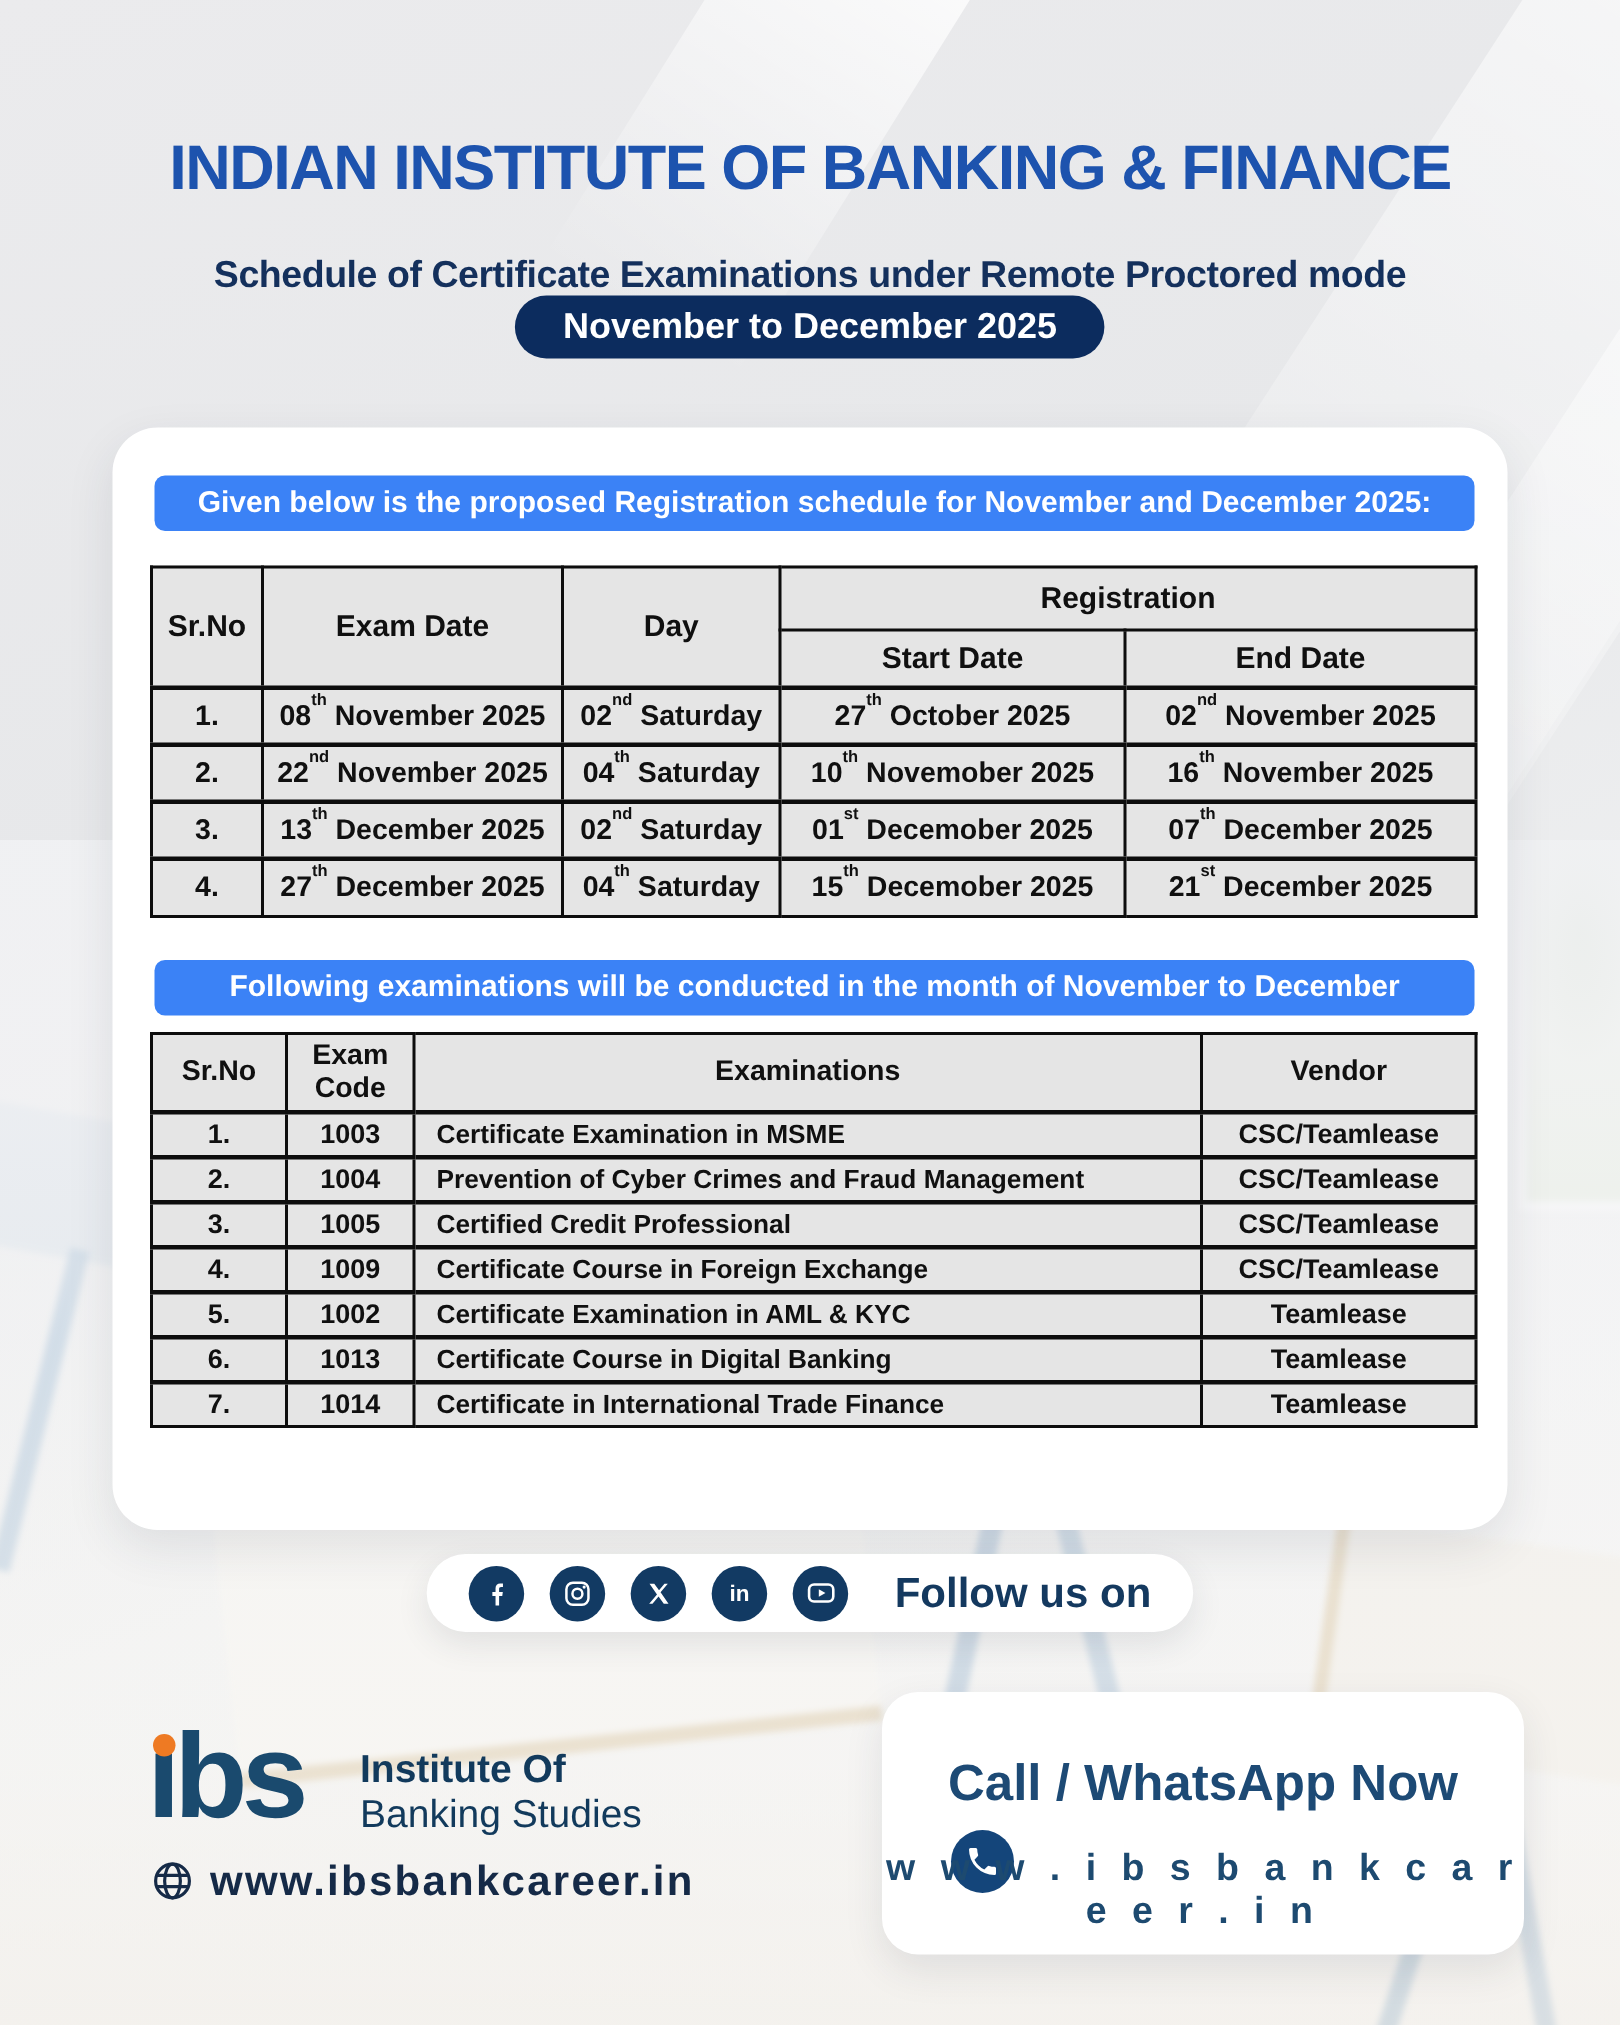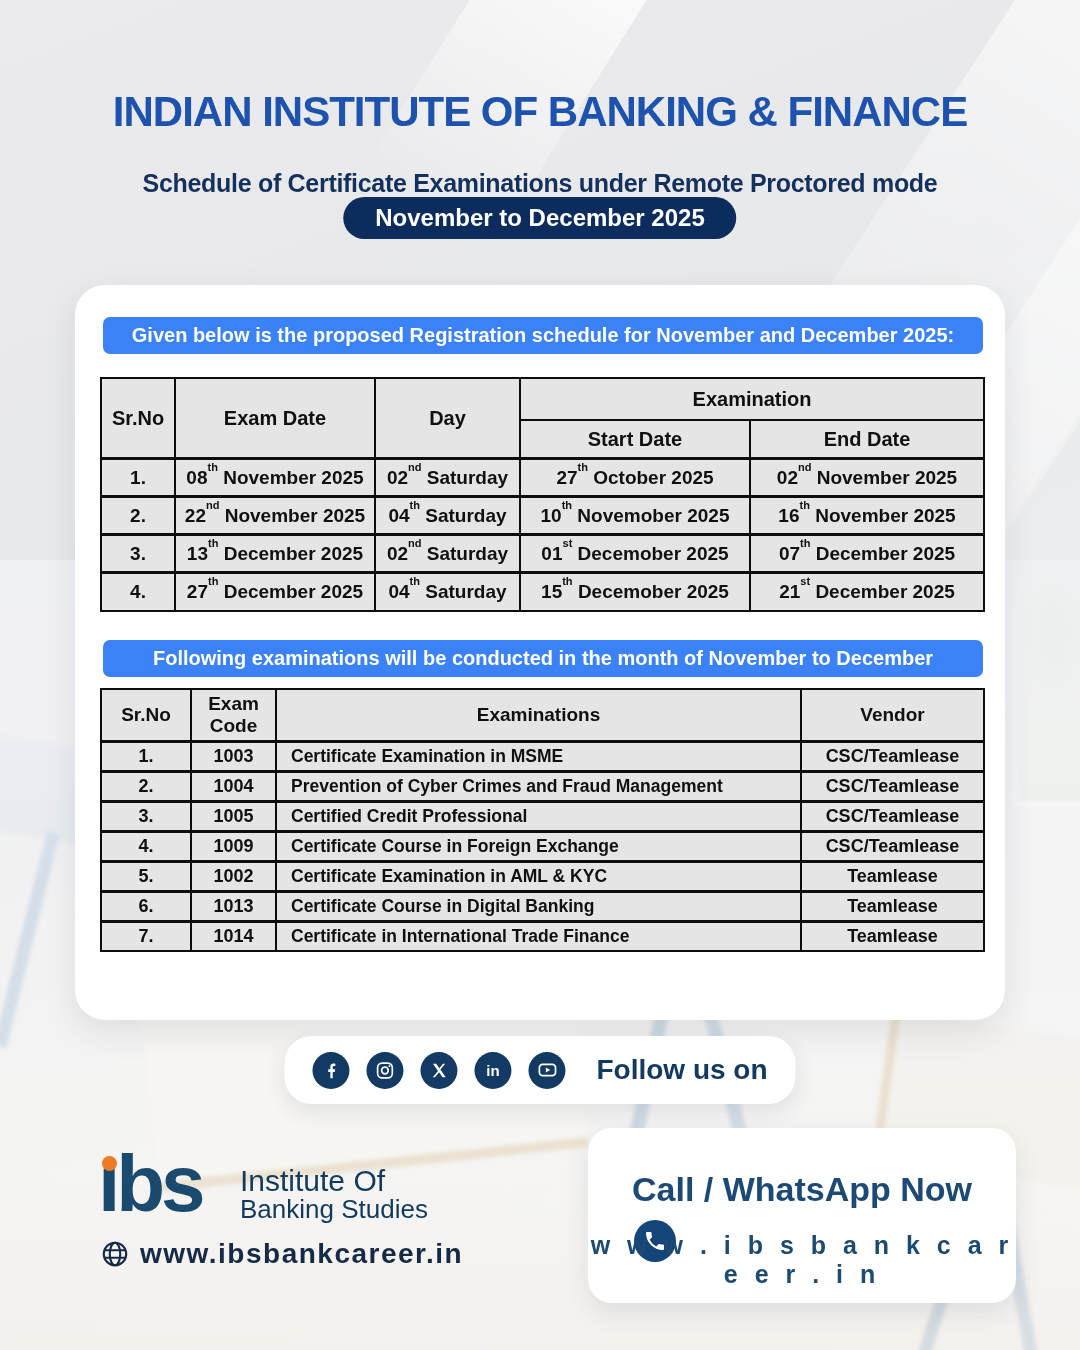--- a/index.html
+++ b/index.html
@@ -61,33 +61,33 @@
   .t1 tbody tr{height:38px;}
   .t2{top:403px;width:883px;}
   .t2 th{font-size:19px;}
   .t2 td{font-size:18px;}
   .t2 thead tr{height:52px;}
   .t2 tbody tr{height:30px;}
   .t2 td.exam-name{text-align:left;padding-left:14px;font-size:17.5px;}
   sup{font-size:.58em;position:relative;top:-.45em;line-height:0;}
   
   .social-pill{position:absolute;left:50%;top:1036px;transform:translateX(-50%);
-    background:#ffffff;border-radius:27px;height:68px;display:flex;align-items:center;
+    background:#ffffff;border-radius:27px;height:52px;display:flex;align-items:center;
     padding:0 28px;gap:17px;box-shadow:0 8px 22px rgba(40,50,70,.10);}
   .sc{width:37px;height:37px;border-radius:50%;background:#123a63;display:flex;
     align-items:center;justify-content:center;flex:0 0 auto;}
   .sc svg{display:block;}
   .sc .in-txt{color:#fff;font-weight:800;font-size:15px;letter-spacing:0;}
   .social-label{margin-left:14px;font-size:28px;font-weight:800;color:#14395f;}
   
   .logo-block{position:absolute;left:98px;top:1146px;width:360px;height:92px;}
   .wordmark{position:absolute;left:0;top:-8px;font-size:80px;font-weight:800;letter-spacing:-4px;
     color:#1a4a6e;line-height:92px;}
   .logo-dot{position:absolute;left:4px;top:10px;width:15px;height:15px;border-radius:50%;background:#ee7a23;}
-  .logo-line1{position:absolute;left:142px;top:18px;font-size:30px;font-weight:400;color:#123a5c;}
+  .logo-line1{position:absolute;left:142px;top:18px;font-size:26px;font-weight:700;color:#123a5c;}
   .logo-line2{position:absolute;left:142px;top:48px;font-size:26px;font-weight:400;color:#123a5c;}
   .site-row{position:absolute;left:100px;top:1238px;display:flex;align-items:center;gap:10px;}
   .site-row svg{display:block;}
   .site-text{font-size:28px;font-weight:800;letter-spacing:1.5px;color:#152a47;}
   .adm-card{position:absolute;left:588px;top:1128px;width:428px;height:175px;background:#ffffff;
     border-radius:24px;box-shadow:0 10px 26px rgba(40,50,70,.10);}
   .adm-eyebrow{position:absolute;left:0;top:16px;width:100%;text-align:center;
     font-size:21px;font-weight:600;letter-spacing:3px;color:#1c1c1c;}
   .adm-headline{position:absolute;left:0;top:42px;width:100%;text-align:center;
     font-size:34px;font-weight:800;color:#1d4a75;}
@@ -133,21 +133,21 @@
           <col style="width:200px">
           <col style="width:145px">
           <col style="width:230px">
           <col style="width:234px">
         </colgroup>
       <thead>
         <tr class="r1">
           <th rowspan="2">Sr.No</th>
           <th rowspan="2">Exam Date</th>
           <th rowspan="2">Day</th>
-          <th colspan="2">Examination</th>
+          <th colspan="2">Registration</th>
         </tr>
         <tr class="r2">
           <th>Start Date</th>
           <th>End Date</th>
         </tr>
       </thead>
       <tbody>
         <tr>
           <td>1.</td>
           <td>08<sup>th</sup> November 2025</td>

